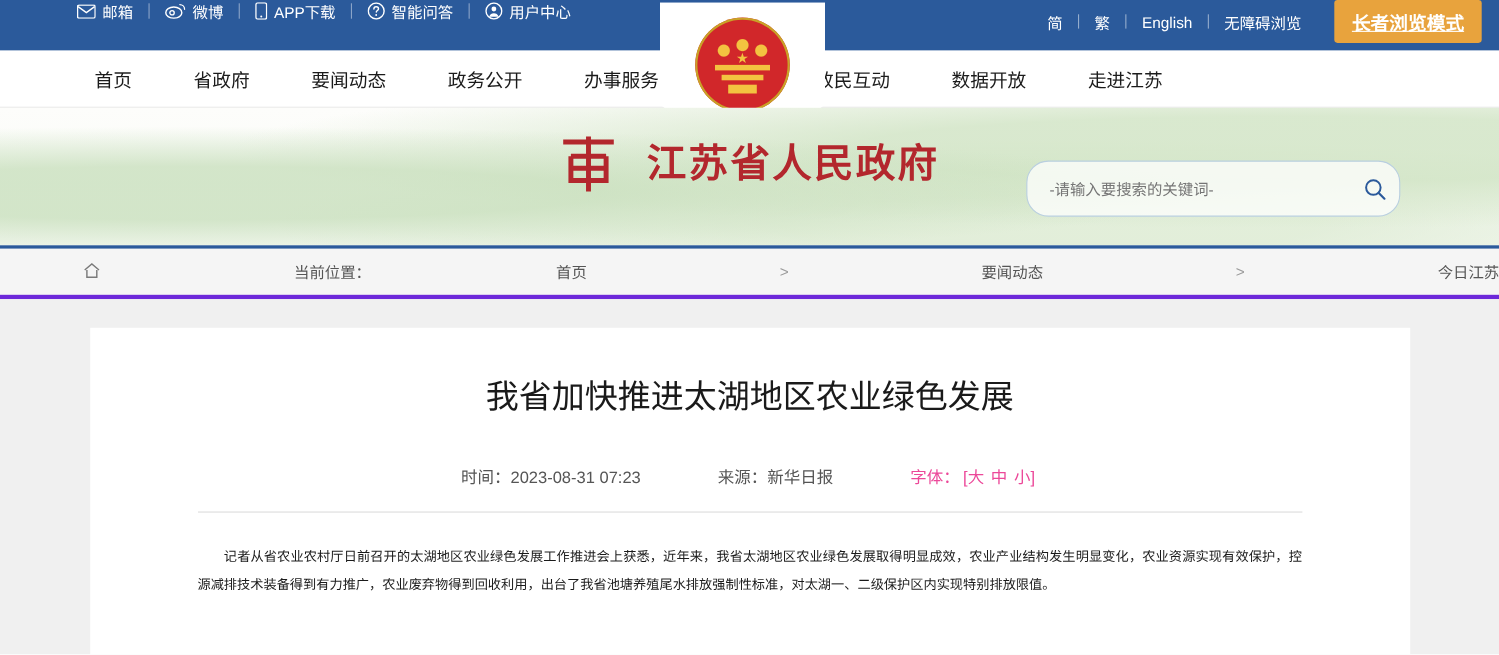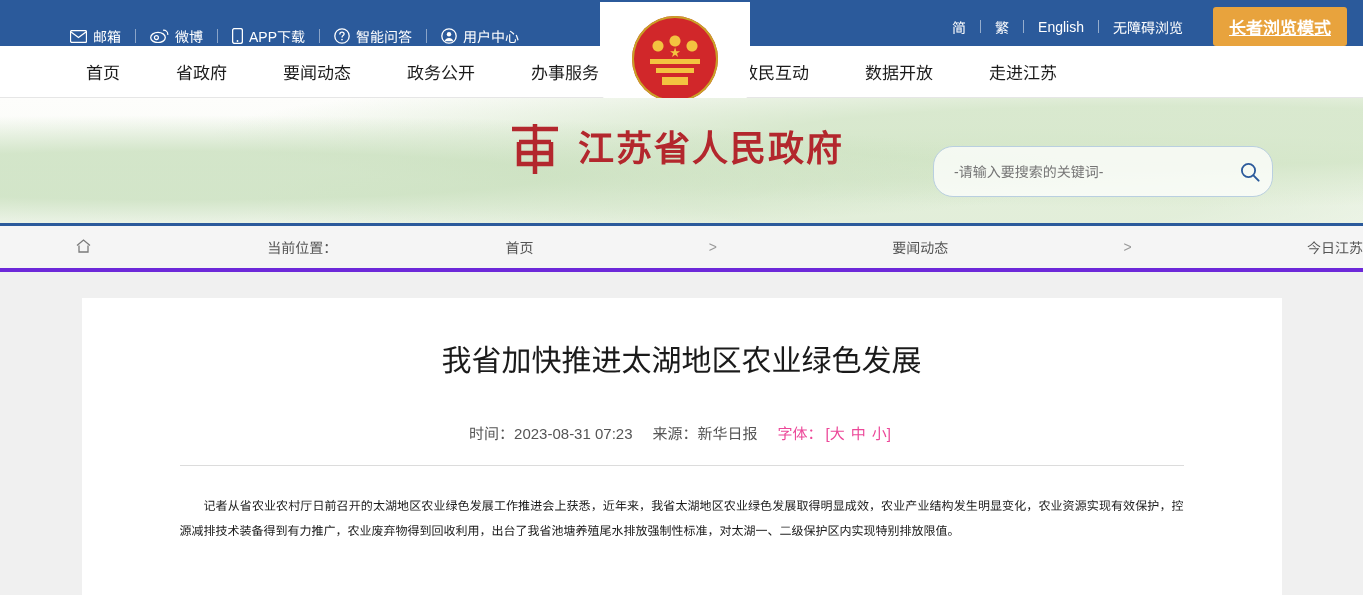--- a/index.html
+++ b/index.html
@@ -9,21 +9,21 @@
     overflow: hidden;
     background: #ffffff;
     font-family: "Liberation Sans", "DejaVu Sans", sans-serif;
   }
 
   
   .topbar {
     height: 46px;
     background: #2b5a9b;
     display: flex;
-    align-items: flex-end;
+    align-items: flex-start;
     padding: 0 16px 0 56px;
     color: #ffffff;
     font-size: 14px;
     position: relative;
   }
   .topbar-left { display: flex; align-items: center; gap: 0; }
   .tb-item {
     display: flex; align-items: center; gap: 6px;
     padding: 0 14px;
     color: #fff; white-space: nowrap;
@@ -128,21 +128,21 @@
     position: relative;
     display: flex;
     align-items: center;
   }
   .logo-block {
     position: absolute;
     left: 508px;
     top: 22px;
     display: flex;
     align-items: center;
-    gap: 16px;
+    gap: 26px;
   }
   .logo-mark {
     width: 54px; height: 58px;
     position: relative;
   }
   .logo-mark svg { display: block; }
   .logo-text { line-height: 1; }
   .logo-title {
     font-size: 36px;
     font-weight: bold;
@@ -220,21 +220,21 @@
     font-size: 30px;
     color: #1a1a1a;
     font-weight: normal;
     margin: 0 0 42px;
     font-family: "DejaVu Sans", "Liberation Sans", sans-serif;
   }
   .art-meta {
     display: flex;
     justify-content: center;
     align-items: center;
-    gap: 20px;
+    gap: 70px;
     font-size: 15px;
     color: #555;
     padding-bottom: 22px;
   }
   .font-sizes { color: #ec4899; }
   .fs-opt { margin: 0 3px; }
   .art-rule {
     width: 1004px;
     height: 1px;
     background: #dcdcdc;

